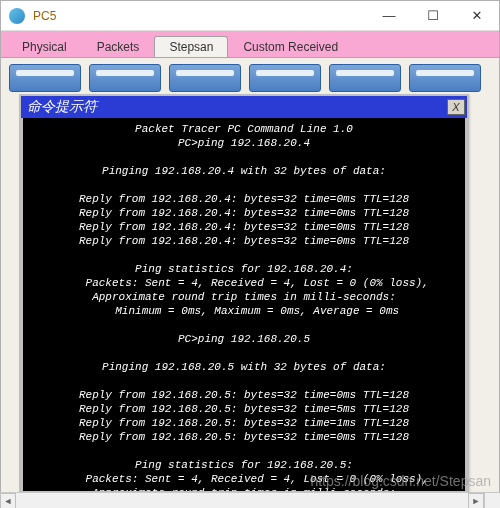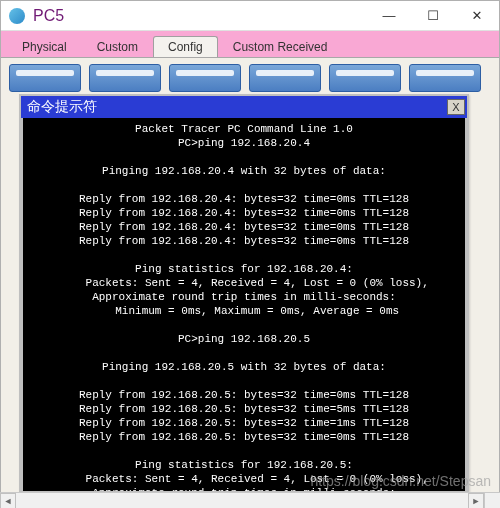--- a/index.html
+++ b/index.html
@@ -22,21 +22,21 @@
     padding: 0 0 0 8px;
     background: #fff;
     border-bottom: 1px solid #e0e0e0;
   }
   .titlebar .icon {
     width: 16px; height: 16px;
     border-radius: 50%;
     background: linear-gradient(135deg,#65c1e8,#2d8bc9);
     margin-right: 8px;
   }
-  .titlebar .title { font-size: 16px; color:#701a75; flex:1; }
+  .titlebar .title { font-size: 12px; color:#a16207; flex:1; }
   .winbtn { width: 44px; height: 30px; display:flex; align-items:center; justify-content:center; font-size:13px; color:#333; }
   .tabs {
     display:flex; align-items:flex-end;
     padding: 2px 6px 0 6px;
     height: 26px;
     background:#f9a8d4;
   }
   .tab {
     padding: 3px 14px;
     font-size: 12px;
@@ -80,20 +80,21 @@
     opacity:.85;
   }
   .cmd-window {
     position:absolute;
     left:18px; top:36px;
     right:30px; bottom:12px;
     border:2px solid #bfbfbf;
     background:#8b5cf6;
     display:flex; flex-direction:column;
     box-shadow: 1px 1px 2px rgba(0,0,0,.15);
+    font-style: italic;
   }
   .cmd-titlebar{
     background:#2a3cd4;
     height:22px;
     display:flex; align-items:center;
     padding:0 2px 0 6px;
   }
   .cmd-title{
     color:#fff; font-size:14px;
     font-family: "Microsoft YaHei","SimSun",sans-serif;
@@ -148,22 +149,22 @@
   <div class="titlebar">
     <div class="icon"></div>
     <div class="title">PC5</div>
     <div class="winbtn">—</div>
     <div class="winbtn">☐</div>
     <div class="winbtn">✕</div>
   </div>
 
   <div class="tabs">
     <div class="tab">Physical</div>
-    <div class="tab">Custom</div>
-    <div class="tab active">Config</div>
+    <div class="tab">Packets</div>
+    <div class="tab active">Stepsan</div>
     <div class="tab">Custom Received</div>
   </div>
 
   <div class="workspace">
     <div class="iconrow">
       <div class="appicon"></div>
       <div class="appicon"></div>
       <div class="appicon"></div>
       <div class="appicon"></div>
       <div class="appicon"></div>

